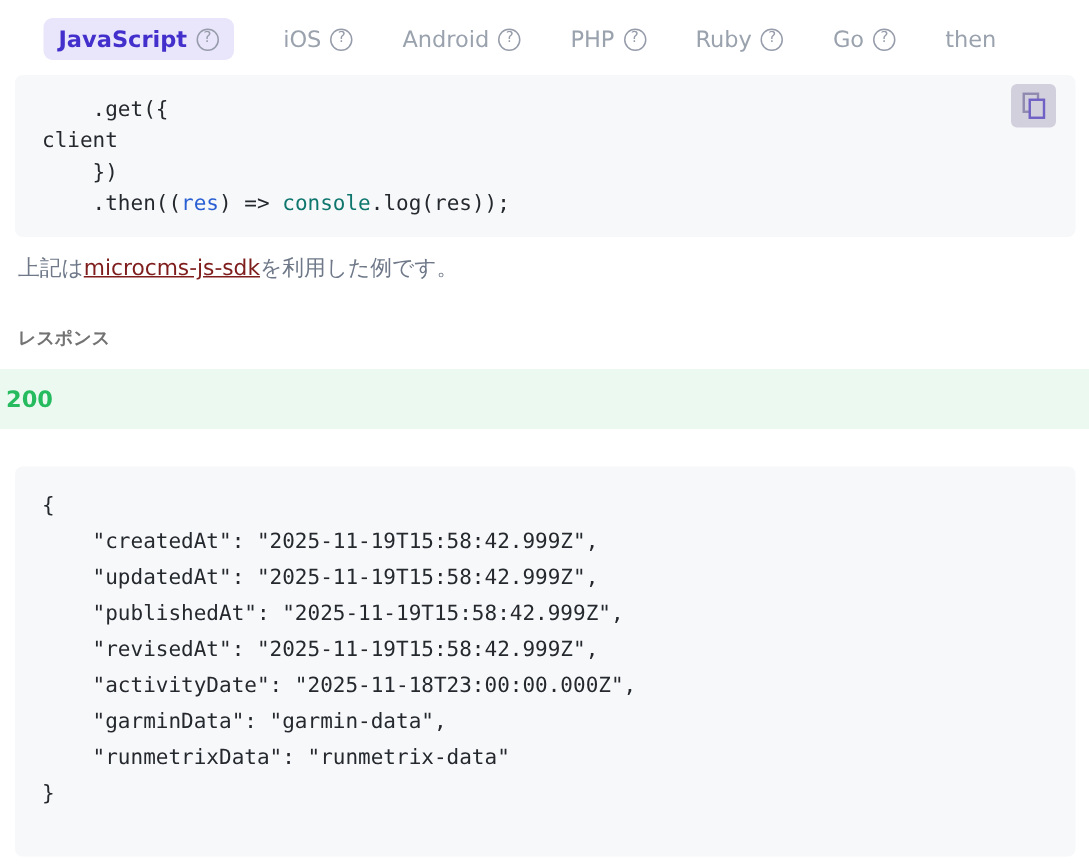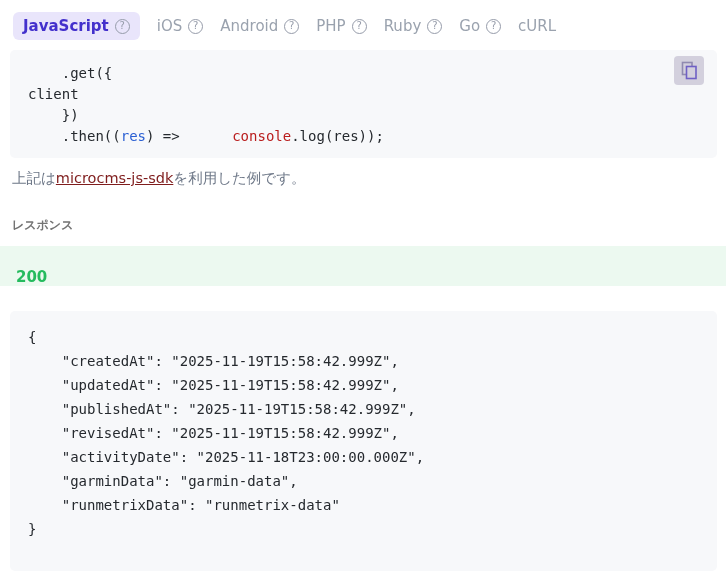--- a/index.html
+++ b/index.html
@@ -1,49 +1,49 @@
 <!DOCTYPE html>
 <html><head>
 <meta charset="utf-8">
 <style>
   * { margin:0; padding:0; box-sizing:border-box; }
   html,body { width:726px; height:576px; overflow:hidden; background:#ffffff;
     font-family:"DejaVu Sans","Liberation Sans",sans-serif; }
 
   
   .tab-bar { display:flex; align-items:center; gap:17px; margin:10px 0 0 13px; height:32px; }
-  .tab { display:flex; align-items:center; gap:6px; font-size:15px; color:#9aa2ae; cursor:pointer; white-space:nowrap; }
+  .tab { display:flex; align-items:center; gap:6px; font-size:15px; color:#9aa2ae; cursor:pointer; white-space:nowrap;margin-left:16px; }
   .tab.active { background:#e9e5fb; color:#4330cc; font-weight:bold; padding:5px 10px; border-radius:6px; }
   .help { display:inline-flex; align-items:center; justify-content:center;
     width:15px; height:15px; border:1.4px solid #969caa; border-radius:50%;
     font-size:10px; line-height:1; color:#969caa; font-weight:normal; }
 
   
   .code-block { position:relative; margin:8px 0 0 10px; width:707px;
     background:#f7f8fa; border-radius:5px; padding:13px 18px 11px 18px;
     font-family:"DejaVu Sans Mono","Liberation Mono",monospace;
     font-size:14px; line-height:21px; color:#25292e; }
   .code-line { white-space:pre; }
   .tok-string  { color:#4ba055; }
   .tok-param   { color:#2a5fd3; }
-  .tok-builtin { color:#b91c1c;margin-left:44px; }
+  .tok-builtin { color:#0f766e; }
 
   .copy-btn { position:absolute; top:6px; right:13px; width:30px; height:29px;
     background:#d3d0dd; border:none; border-radius:4px; cursor:pointer;
     display:flex; align-items:center; justify-content:center; padding:0; }
 
   
   .caption { margin:11px 0 0 12px; font-size:14.5px; color:#6e7888; }
   .caption .u { }
   .caption a { color:#7f1d1d; text-decoration:underline; cursor:pointer; }
 
   
   .resp-heading { margin:29px 0 0 12px; font-size:12px; font-weight:bold; color:#737373; }
   .status-bar { margin-top:12px; width:726px; height:40px; background:#ecf9f0;
-    display:flex; align-items:flex-end; padding-left:16px; }
+    display:flex; align-items:center; padding-left:4px; }
   .status-code { font-size:15px; font-weight:bold; color:#25bb5e; }
 
   .resp-block { margin-top:25px; line-height:24px; padding:14px 18px 30px 18px; min-height:250px; }
 </style>
 </head>
 <body>
 
 <nav class="tab-bar">
     <div class="tab active">
       <span>JavaScript</span>
@@ -63,21 +63,21 @@
     </div>
     <div class="tab">
       <span>Ruby</span>
       <span class="help">?</span>
     </div>
     <div class="tab">
       <span>Go</span>
       <span class="help">?</span>
     </div>
     <div class="tab">
-      <span>cURL</span>
+      <span>then</span>
     </div>
   </nav>
 
 <div class="code-block">
   <div id="code-lines">
       <div class="code-line"><span>    .get({</span></div>
       <div class="code-line"><span>client</span></div>
       <div class="code-line"><span>    })</span></div>
       <div class="code-line"><span>    .then((</span><span class="tok-param">res</span><span>) =&gt; </span><span class="tok-builtin">console</span><span>.log(res));</span></div>
     </div>

